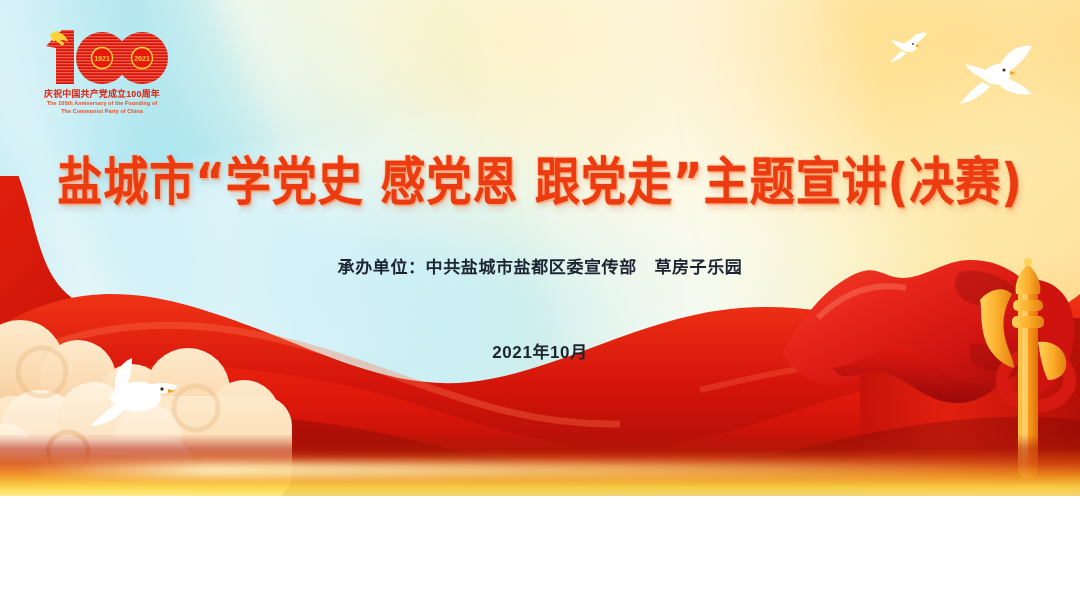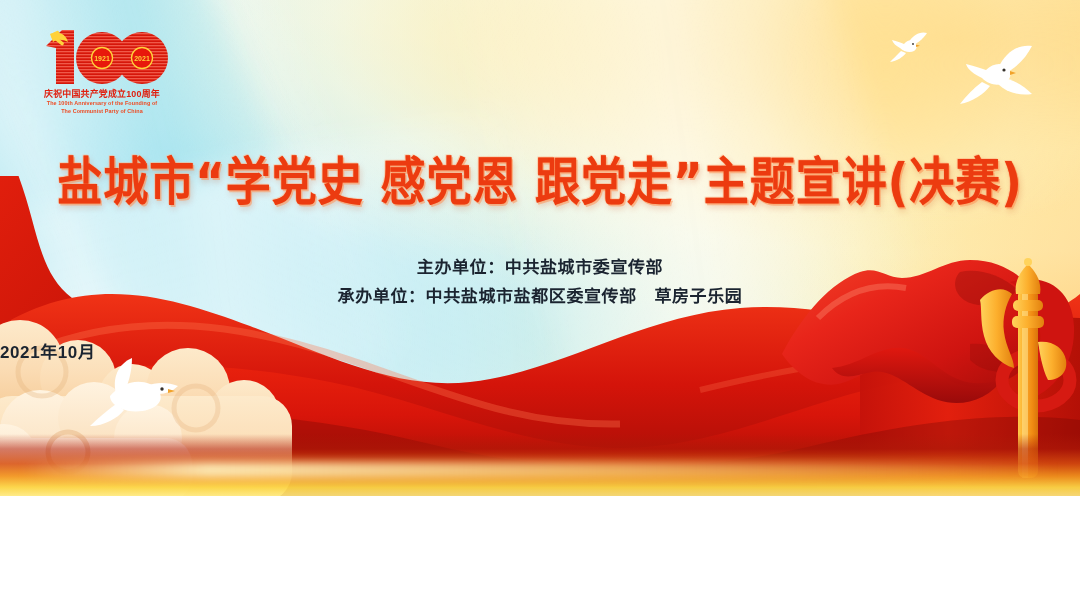--- a/index.html
+++ b/index.html
@@ -60,21 +60,21 @@
       1.5px 1.5px 0 rgba(255,150,90,.55),
       -1px -1px 0 rgba(255,190,150,.45),
       2px 3px 6px rgba(190,50,10,.22);
     transform:scaleY(1.16);transform-origin:center top;
   }
 
   
   #org{position:absolute;left:0;top:253px;width:1080px;text-align:center;}
   .org-line{font-size:17px;font-weight:bold;color:#1b2430;line-height:1.72;
     letter-spacing:.6px;white-space:pre;}
-  #date{position:absolute;left:0;top:338px;width:1080px;
+  #date{position:absolute;left:0;top:338px;width:1080px;text-align:center;
     font-size:17px;font-weight:bold;color:#1b2430;letter-spacing:.6px;}
 
   
   .ribbon{position:absolute;left:0;bottom:0;width:1080px;height:320px;}
 
   
   #flag{position:absolute;right:-4px;top:248px;width:310px;height:230px;}
 
   
   #clouds{position:absolute;left:-18px;bottom:-6px;width:330px;height:190px;}
@@ -301,19 +301,18 @@
     <div class="emblem-cn">庆祝中国共产党成立100周年</div>
     <div class="emblem-en">
       <div>The 100th Anniversary of the Founding of</div>
       <div>The Communist Party of China</div>
     </div>
   </div>
 
   <div id="title">盐城市“学党史 感党恩 跟党走”主题宣讲(决赛)</div>
 
   <div id="org">
-    <div class="org-line">主办单位：中共盐城市委宣传部</div>
     <div class="org-line">承办单位：中共盐城市盐都区委宣传部　草房子乐园</div>
   </div>
 
   <div id="date">2021年10月</div>
 
 </div>
 
 </body></html>

